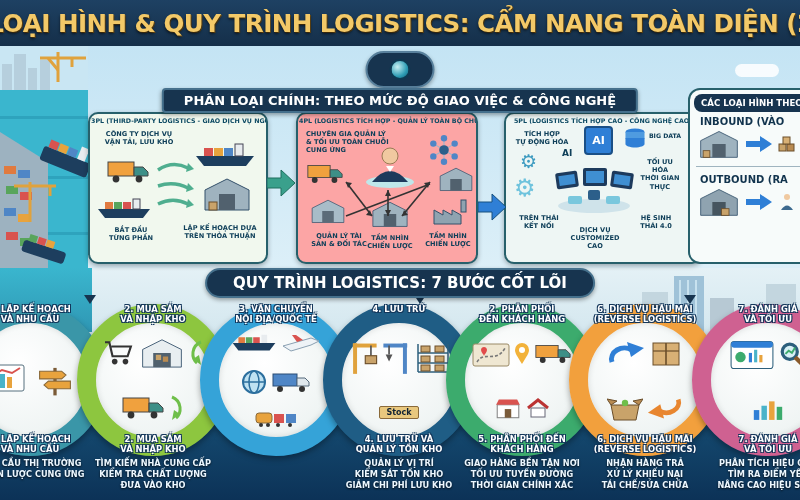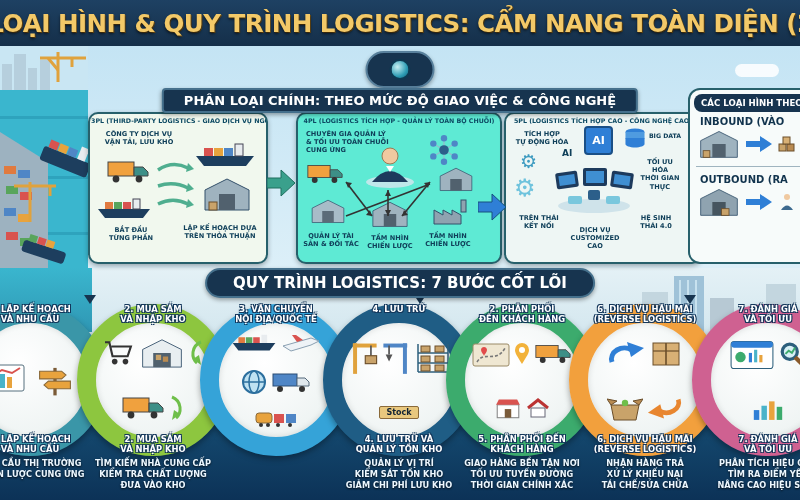--- a/index.html
+++ b/index.html
@@ -184,21 +184,21 @@
     <div class="plabel pre" style="left:8px;top:112px;width:66px;">BẮT ĐẦU
 TỪNG PHẦN</div>
     <div class="plabel pre" style="left:88px;top:110px;width:84px;">LẬP KẾ HOẠCH DỰA
 TRÊN THỎA THUẬN</div>
   </div>
 
   <svg class="chev" style="left:267px;top:168px;" width="28" height="30" viewBox="0 0 28 30">
     <polygon points="0,10 14,10 14,2 28,15 14,28 14,20 0,20" fill="#3aa08c" stroke="#1f6e5e"></polygon>
   </svg>
 
-  <div class="panel" id="p4" style="left:296px;width:206px;background:#5eead4;">
+  <div class="panel" id="p4" style="left:296px;width:182px;background:#fca5a5;">
     <div class="panel-h">4PL (LOGISTICS TÍCH HỢP - QUẢN LÝ TOÀN BỘ CHUỖI)</div>
     <div class="plabel pre" style="left:4px;top:16px;width:96px;text-align:left;padding-left:4px;">CHUYÊN GIA QUẢN LÝ
 &amp; TỐI ƯU TOÀN CHUỖI
 CUNG ỨNG</div>
     <svg style="position:absolute;left:64px;top:30px;" width="56" height="44" viewBox="0 0 56 44">
       <ellipse cx="28" cy="38" rx="24" ry="6" fill="#bfe7ea"></ellipse>
       <circle cx="28" cy="12" r="8" fill="#f0c9a0" stroke="#9a7a55"></circle>
       <path d="M10 38 q18 -22 36 0 z" fill="#1d3a5c"></path>
       <path d="M24 22 l4 6 l4 -6 z" fill="#fff"></path>
     </svg>
@@ -252,21 +252,21 @@
       </g>
       <g fill="#333">
         <polygon points="8,6 14,7 10,12"></polygon>
           <polygon points="34,40 28,39 32,34"></polygon>
         <polygon points="92,6 86,7 90,12"></polygon>
           <polygon points="64,40 70,39 66,34"></polygon>
         <polygon points="50,40 47,34 53,34"></polygon>
           <polygon points="50,14 47,20 53,20"></polygon>
       </g>
     </svg>
-    <div class="plabel pre" style="left:2px;top:118px;width:62px;">QUẢN LÝ TÀI
+    <div class="plabel pre" style="left:10px;top:118px;width:62px;">QUẢN LÝ TÀI
 SẢN &amp; ĐỐI TÁC</div>
     <div class="plabel pre" style="left:64px;top:120px;width:56px;">TẦM NHÌN
 CHIẾN LƯỢC</div>
     <div class="plabel pre" style="left:122px;top:118px;width:56px;">TẦM NHÌN
 CHIẾN LƯỢC</div>
   </div>
 
   <svg class="chev" style="left:478px;top:192px;" width="28" height="30" viewBox="0 0 28 30">
     <polygon points="0,10 14,10 14,2 28,15 14,28 14,20 0,20" fill="#2f7fd6" stroke="#17517e"></polygon>
   </svg>

